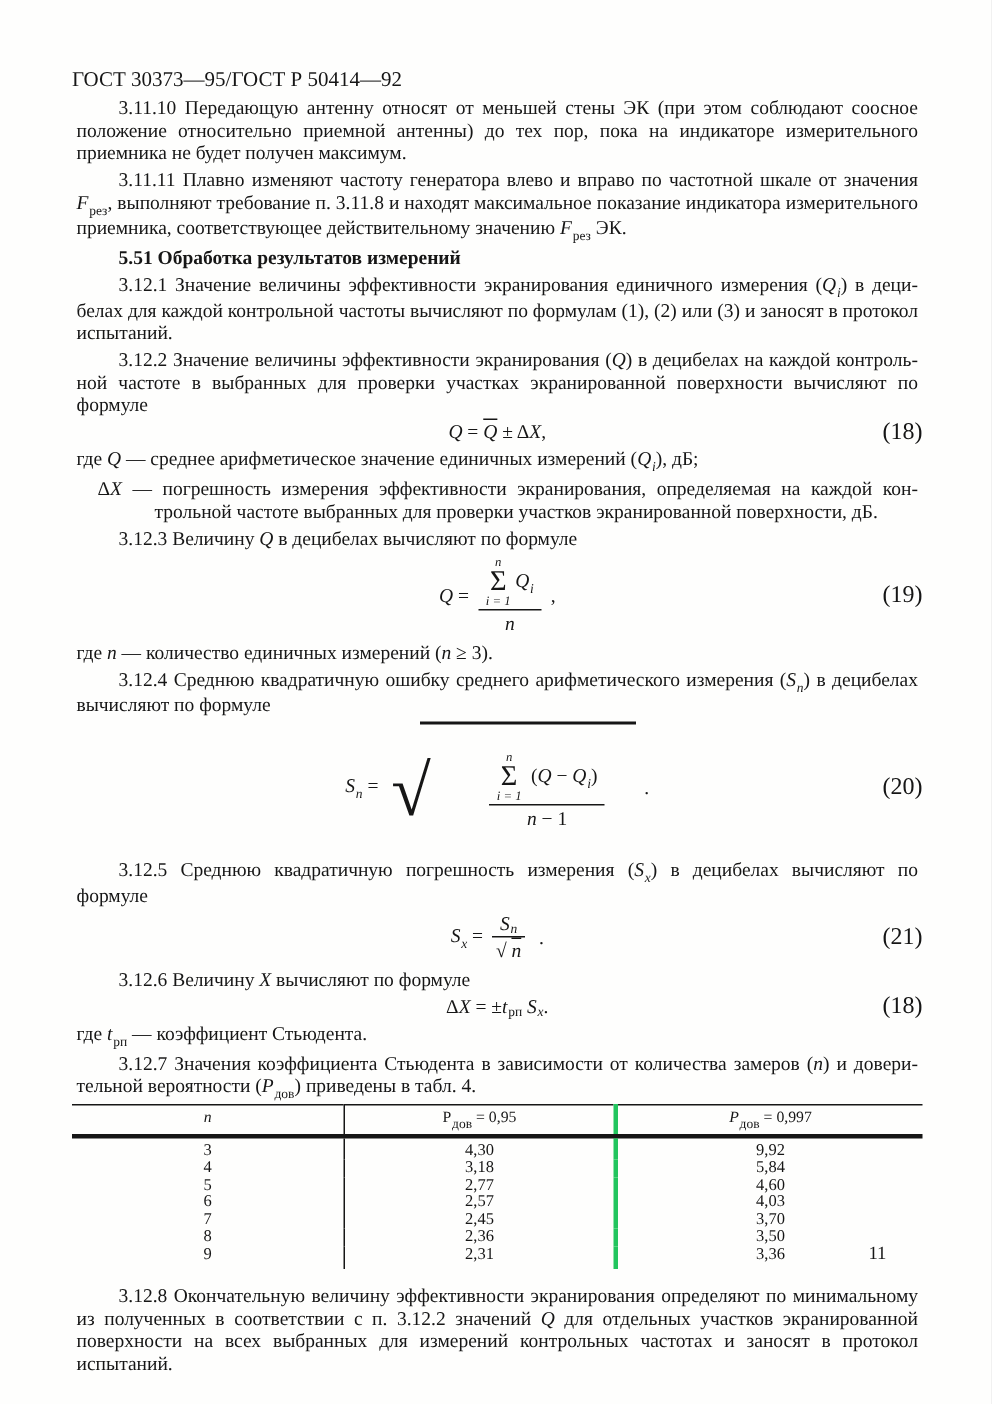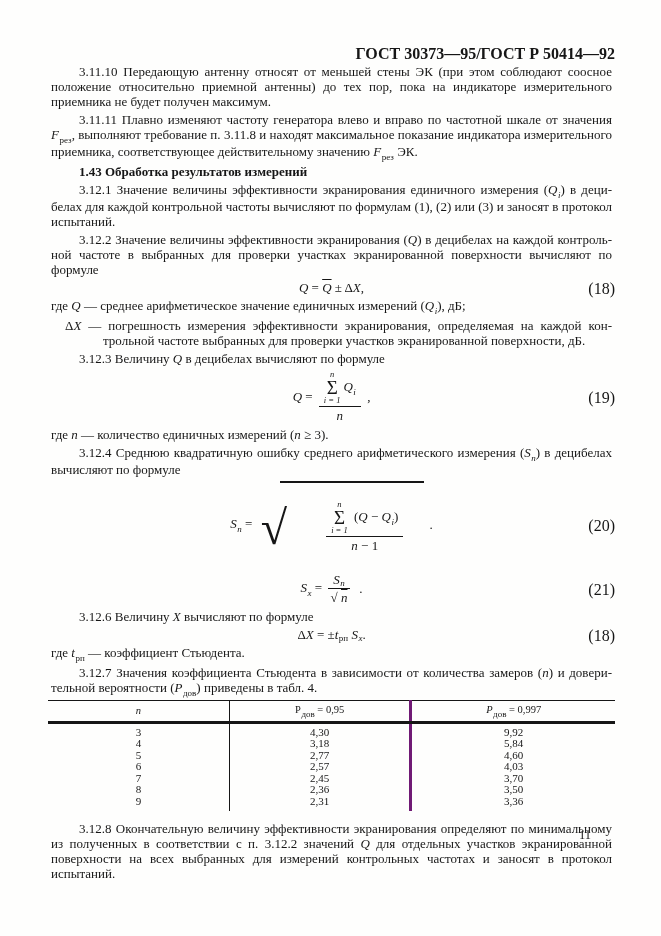--- a/index.html
+++ b/index.html
@@ -3,21 +3,21 @@
 <meta charset="utf-8">
 <style>
   html,body{margin:0;padding:0;background:#e8e8e8;}
   .page{
     position:relative;width:661px;height:936px;margin:0 auto;
     background:#fefefd;color:#161616;
     font-family:"Liberation Serif","DejaVu Serif",serif;
     font-size:13px;line-height:15px;overflow:hidden;
   }
   .content{position:absolute;left:48px;right:46px;top:46px;}
-  .running-header{text-align:right;font-weight:bold;font-size:16px;margin:0 0 1px 0;}
+  .running-header{font-weight:normal;font-size:14px;margin:0 0 1px 0;}
   p{margin:3px;}
   .para{text-align:justify;text-indent:28px;}
   .noind{text-indent:0;}
   .hang{text-align:justify;text-indent:-38px;padding-left:52px;}
   .heading{text-indent:28px;}
   
   .i{font-style:italic;}
   .b{font-weight:bold;}
   .ov{text-decoration:overline;}
   .sub{font-size:9px;position:relative;top:3.5px;margin-left:0.5px;}
@@ -34,38 +34,38 @@
   .sigma .sglyph{font-size:19px;line-height:17px;}
   .sqrt{display:inline-flex;align-items:center;margin:0 2px;}
   .sqrt-sym{font-size:48px;line-height:44px;margin-right:-7px;transform:translateY(3px);}
   .sqrt-body{border-top:2.4px solid #161616;padding:2px 18px 0 4px;}
   
   .tbl-caption{text-align:right;font-size:11.5px;letter-spacing:2px;word-spacing:7px;margin:10px 0 3px 0;}
   table.t4{width:100%;border-collapse:collapse;border-top:1.8px solid #161616;
     font-size:11px;line-height:11.5px;}
   table.t4 th{font-weight:normal;font-size:10.5px;padding:3px 0 4px 0;border-bottom:3px solid #161616;text-align:center;}
   table.t4 th:nth-child(1),table.t4 td:nth-child(1){width:32%;border-right:1.8px solid #161616;}
-  table.t4 th:nth-child(2),table.t4 td:nth-child(2){width:32%;border-right:3px solid #701a75;}
+  table.t4 th:nth-child(2),table.t4 td:nth-child(2){width:32%;border-right:3px solid #22c55e;}
   table.t4 td{text-align:center;padding:0;}
   table.t4 tr:first-child td{padding-top:3px;}
   table.t4 tr:last-child td{padding-bottom:4px;}
   .after-table{margin-top:10px;}
   .pageno{position:absolute;right:70px;top:828px;font-size:12.5px;margin-left:36px;}
 </style>
 </head>
 <body>
 
 <div class="page">
   <div class="content">
 
     <p class="running-header">ГОСТ 30373—95/ГОСТ Р 50414—92</p>
 
     <p class="para"><span>3.11.10  Передающую антенну относят от меньшей стены ЭК (при этом соблюдают соосное положение относительно приемной антенны) до тех пор, пока на индикаторе измерительного приемника не будет получен максимум.</span></p>
     <p class="para"><span>3.11.11  Плавно изменяют частоту генератора влево и вправо по частотной шкале от значения </span><span class="i">F</span><span class="sub">рез</span><span>, выполняют требование п. 3.11.8 и находят максимальное показание индикатора измерительного приемника, соответствующее действительному значению </span><span class="i">F</span><span class="sub">рез</span><span> ЭК.</span></p>
-    <p class="para heading"><span class="b">1.43  Обработка результатов измерений</span></p>
+    <p class="para heading"><span class="b">5.51  Обработка результатов измерений</span></p>
     <p class="para"><span>3.12.1  Значение величины эффективности экранирования единичного измерения (</span><span class="i">Q</span><span class="sub i">i</span><span>) в деци­белах для каждой контрольной частоты вычисляют по формулам (1), (2) или (3) и заносят в протокол испытаний.</span></p>
     <p class="para"><span>3.12.2  Значение величины эффективности экранирования (</span><span class="i">Q</span><span>) в децибелах на каждой контроль­ной частоте в выбранных для проверки участках экранированной поверхности вычисляют по формуле</span></p>
 
     <div class="eq eq-tight">
       <span class="eq-body"><span class="i">Q</span><span> = </span><span class="i ov">Q</span><span> ± Δ</span><span class="i">X</span><span>,</span></span>
       <span class="eq-num">(18)</span>
     </div>
 
     <p class="para noind"><span>где  </span><span class="i">Q</span><span> — среднее арифметическое значение единичных измерений (</span><span class="i">Q</span><span class="sub i">i</span><span>), дБ;</span></p>
     <p class="hang"><span>Δ</span><span class="i">X</span><span> — погрешность измерения эффективности экранирования, определяемая на каждой кон­трольной частоте выбранных для проверки участков экранированной поверхности, дБ.</span></p>
@@ -110,20 +110,21 @@
               </span>
               <span class="den"><span class="i">n</span><span> − 1</span></span>
             </span>
           </span>
         </span>
         <span> .</span>
       </span>
       <span class="eq-num">(20)</span>
     </div>
 
+    <p class="para"><span>3.12.5  Среднюю квадратичную погрешность измерения (</span><span class="i">S</span><span class="sub i">x</span><span>) в децибелах вычисляют по формуле</span></p>
 
     <div class="eq">
       <span class="eq-body">
         <span><span class="i">S</span><span class="sub i">x</span><span> = </span></span>
         <span class="frac">
           <span class="num"><span class="i">S</span><span class="sub i">n</span></span>
           <span class="den"><span>√ </span><span class="i ov">n</span></span>
         </span>
         <span>  .</span>
       </span>

